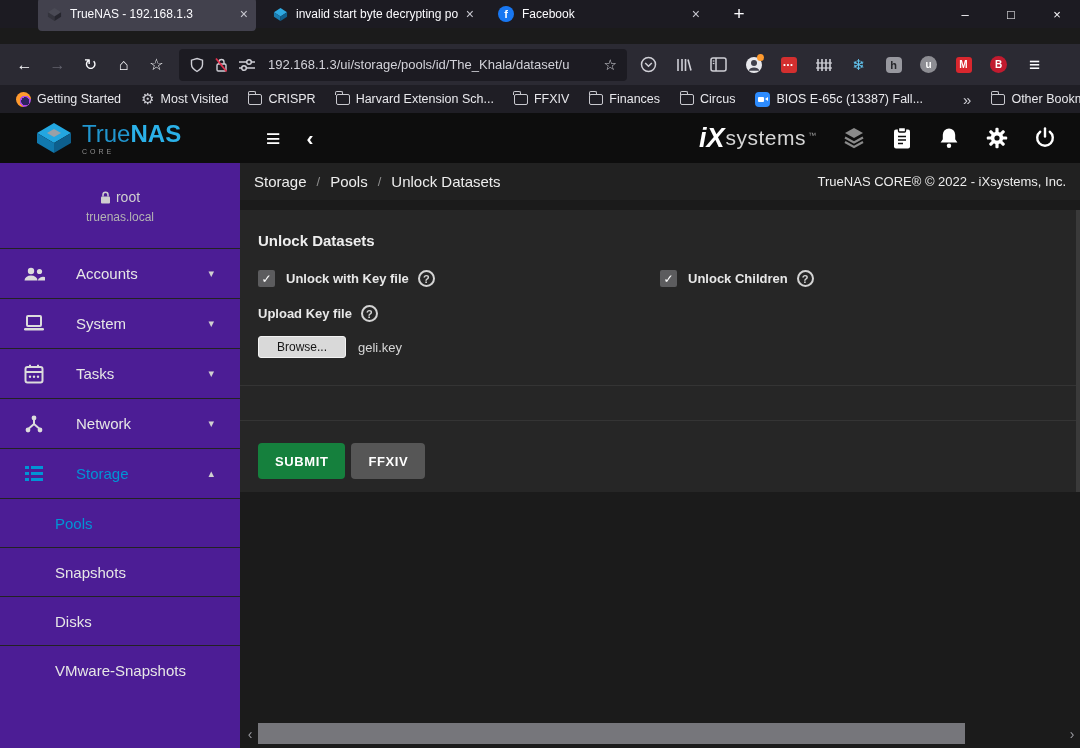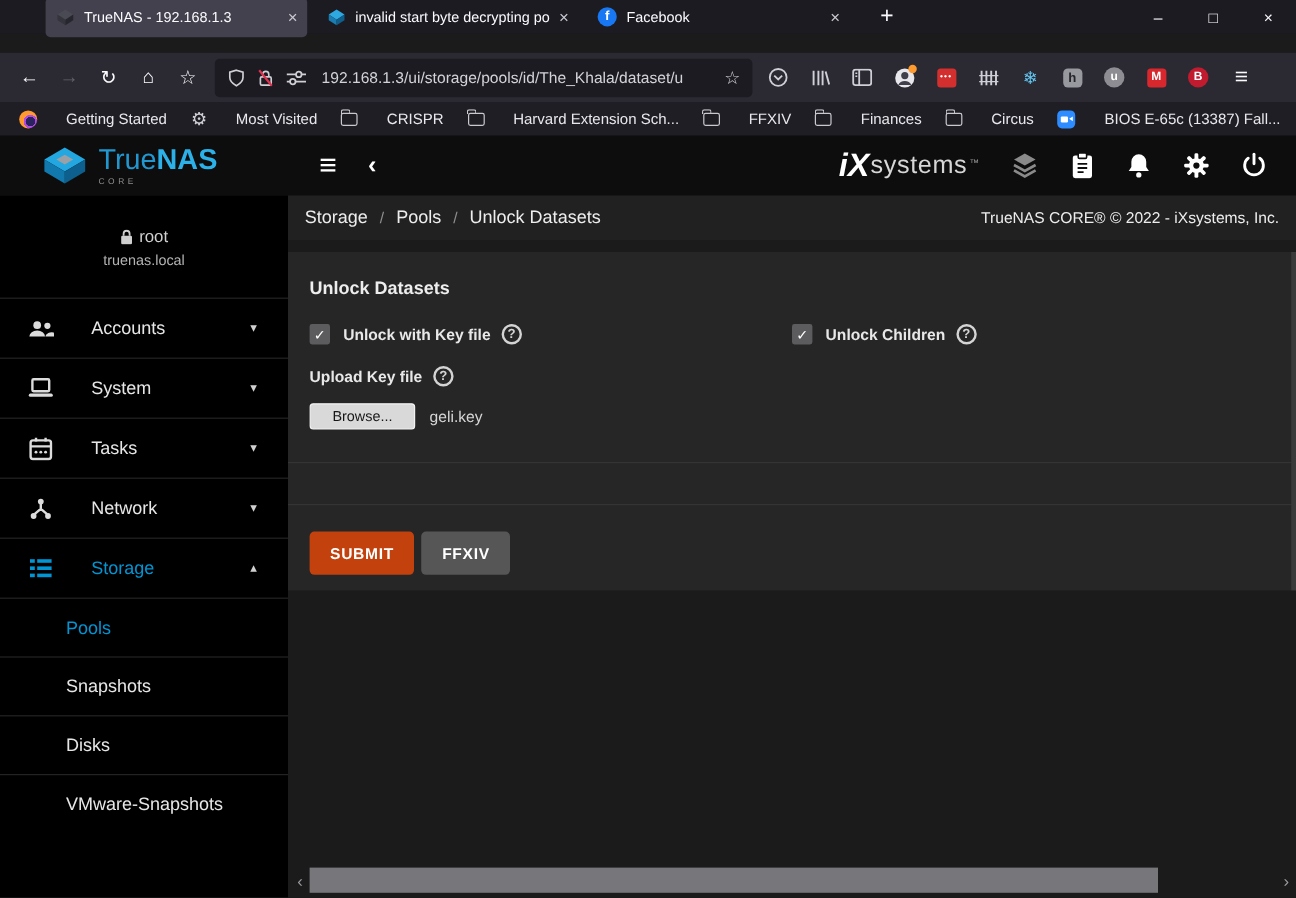--- a/index.html
+++ b/index.html
@@ -35,21 +35,21 @@
   .ext-circle { width:17px; height:17px; border-radius:50%; color:#fff; font-weight:bold; display:flex; align-items:center; justify-content:center; }
   .ext-u { background:#8d8d93; font-size:10px; }
   .ext-m { background:#d9272e; font-size:10px; border-radius:3px; width:16px; height:16px; }
   .ext-b { background:#c11b2f; font-size:10px; }
   .snow { color:#63c7f2; font-size:15px; }
   .avatar-badge { position:absolute; right:5px; top:4px; width:7px; height:7px; border-radius:50%; background:#ff9a2e; }
   .menubtn { color:#fbfbfe; font-size:19px; width:33px; height:30px; display:flex; align-items:center; justify-content:center; }
 
   
   .bookmarksbar { position:absolute; left:0; top:85px; width:1080px; height:28px; background:#1f1e25; display:flex; align-items:center; font-size:12.5px; color:#e8e8ec; padding:0 16px; gap:20px; }
-  .bm { display:flex; align-items:center; gap:24px; white-space:nowrap; flex:none; }
+  .bm { display:flex; align-items:center; gap:6px; white-space:nowrap; flex:none; }
   .ic-folder { width:14px; height:11px; border:1.5px solid #c9c9cf; border-radius:2px; position:relative; display:inline-block; }
   .ic-folder::before { content:""; position:absolute; left:-1.5px; top:-4px; width:6px; height:3px; border:1.5px solid #c9c9cf; border-bottom:none; border-radius:2px 2px 0 0; }
   .ic-firefox { width:15px; height:15px; border-radius:50%; background:radial-gradient(circle at 62% 62%, #2b2260 0 30%, #b04be3 31% 42%, #ff9a2e 43% 72%, #ff3b30 100%); display:inline-block; }
   .ic-gear { color:#cfcfd6; font-size:15px; }
   .ic-zoom { width:15px; height:15px; border-radius:4px; background:#2d8cff; position:relative; display:inline-block; }
   .ic-zoom::before { content:""; position:absolute; left:3px; top:5px; width:6px; height:5px; background:#fff; border-radius:1px; }
   .ic-zoom::after { content:""; position:absolute; left:9.5px; top:5.5px; width:0; height:0; border-top:2px solid transparent; border-bottom:2px solid transparent; border-right:3px solid #fff; }
   .bm-spacer { flex:1; }
   .bm-overflow { color:#d0d0d7; font-size:15px; flex:none; }
 
@@ -70,21 +70,21 @@
   .ix-tm { font-size:8px; color:#9a9a9a; margin-left:2px; align-self:flex-start; margin-top:8px; }
   .hicon { display:flex; align-items:center; justify-content:center; }
 
   
   .crumbbar { position:absolute; left:240px; top:163px; width:840px; height:37px; background:#212121; display:flex; align-items:center; padding:0 14px; }
   .crumb { font-size:15px; color:#ededed; }
   .crumb-sep { color:#8f8f8f; margin:0 10px; font-size:13px; }
   .copyright { margin-left:auto; font-size:13px; color:#ededed; white-space:nowrap; }
 
   
-  .sidebar { position:absolute; left:0; top:163px; width:240px; height:585px; background:#000000; overflow:hidden; }
+  .sidebar { position:absolute; left:0; top:163px; width:240px; height:585px; background:#4c1d95; overflow:hidden; }
   .user { padding-top:26px; text-align:center; }
   .user-name { font-size:14px; color:#cfcfcf; display:flex; align-items:center; justify-content:center; gap:5px; }
   .user-host { font-size:12px; color:#b3b3b3; margin-top:5px; }
   .menu { margin-top:24px; }
   .mitem { height:50px; display:flex; align-items:center; padding:0 26px 0 22px; border-top:1px solid #232323; }
   .micon { width:24px; display:flex; justify-content:center; flex:none; }
   .mlabel { margin-left:30px; font-size:15px; color:#e6e6e6; }
   .mchev { margin-left:auto; font-size:11px; color:#d0d0d0; }
   .mitem.active .mlabel { color:#0095d5; }
   .smitem { height:49px; display:flex; align-items:center; padding-left:55px; border-top:1px solid #232323; font-size:15px; color:#e6e6e6; }
@@ -103,21 +103,21 @@
   .uploadrow { position:absolute; left:18px; top:95px; display:flex; align-items:center; }
   .uploadlabel { font-size:13px; font-weight:bold; color:#e8e8e8; }
   .browserow { position:absolute; left:18px; top:126px; display:flex; align-items:center; }
   .browsebtn { height:22px; padding:0 18px; background:#d9d9d9; border:1px solid #f2f2f2; border-radius:3px; font-size:12px; color:#161616; display:flex; align-items:center; }
   .filename { margin-left:12px; font-size:13px; color:#d6d6d6; }
   .cdiv { position:absolute; left:0; width:840px; height:1px; background:#343434; }
   .cdiv.d1 { top:175px; }
   .cdiv.d2 { top:210px; }
   .btnrow { position:absolute; left:18px; top:233px; display:flex; gap:6px; }
   .btn { height:36px; padding:0 17px; border-radius:4px; font-size:13px; font-weight:bold; letter-spacing:.6px; display:flex; align-items:center; color:#fff; }
-  .btn.submit { background:#c2410c; }
+  .btn.submit { background:#15803d; }
   .btn.cancel { background:#565656; }
   .vscroll { position:absolute; right:0; top:10px; width:4px; height:282px; background:#3a3a3a; }
   .hscroll-arrow { position:absolute; top:523px; width:16px; height:21px; color:#9a9aa0; font-size:14px; display:flex; align-items:center; justify-content:center; }
   .hscroll-arrow.left { left:2px; }
   .hscroll-arrow.right { left:824px; }
   .hscroll-thumb { position:absolute; left:18px; top:523px; width:707px; height:21px; background:#76767b; }
 </style>
 </head>
 <body>
 

